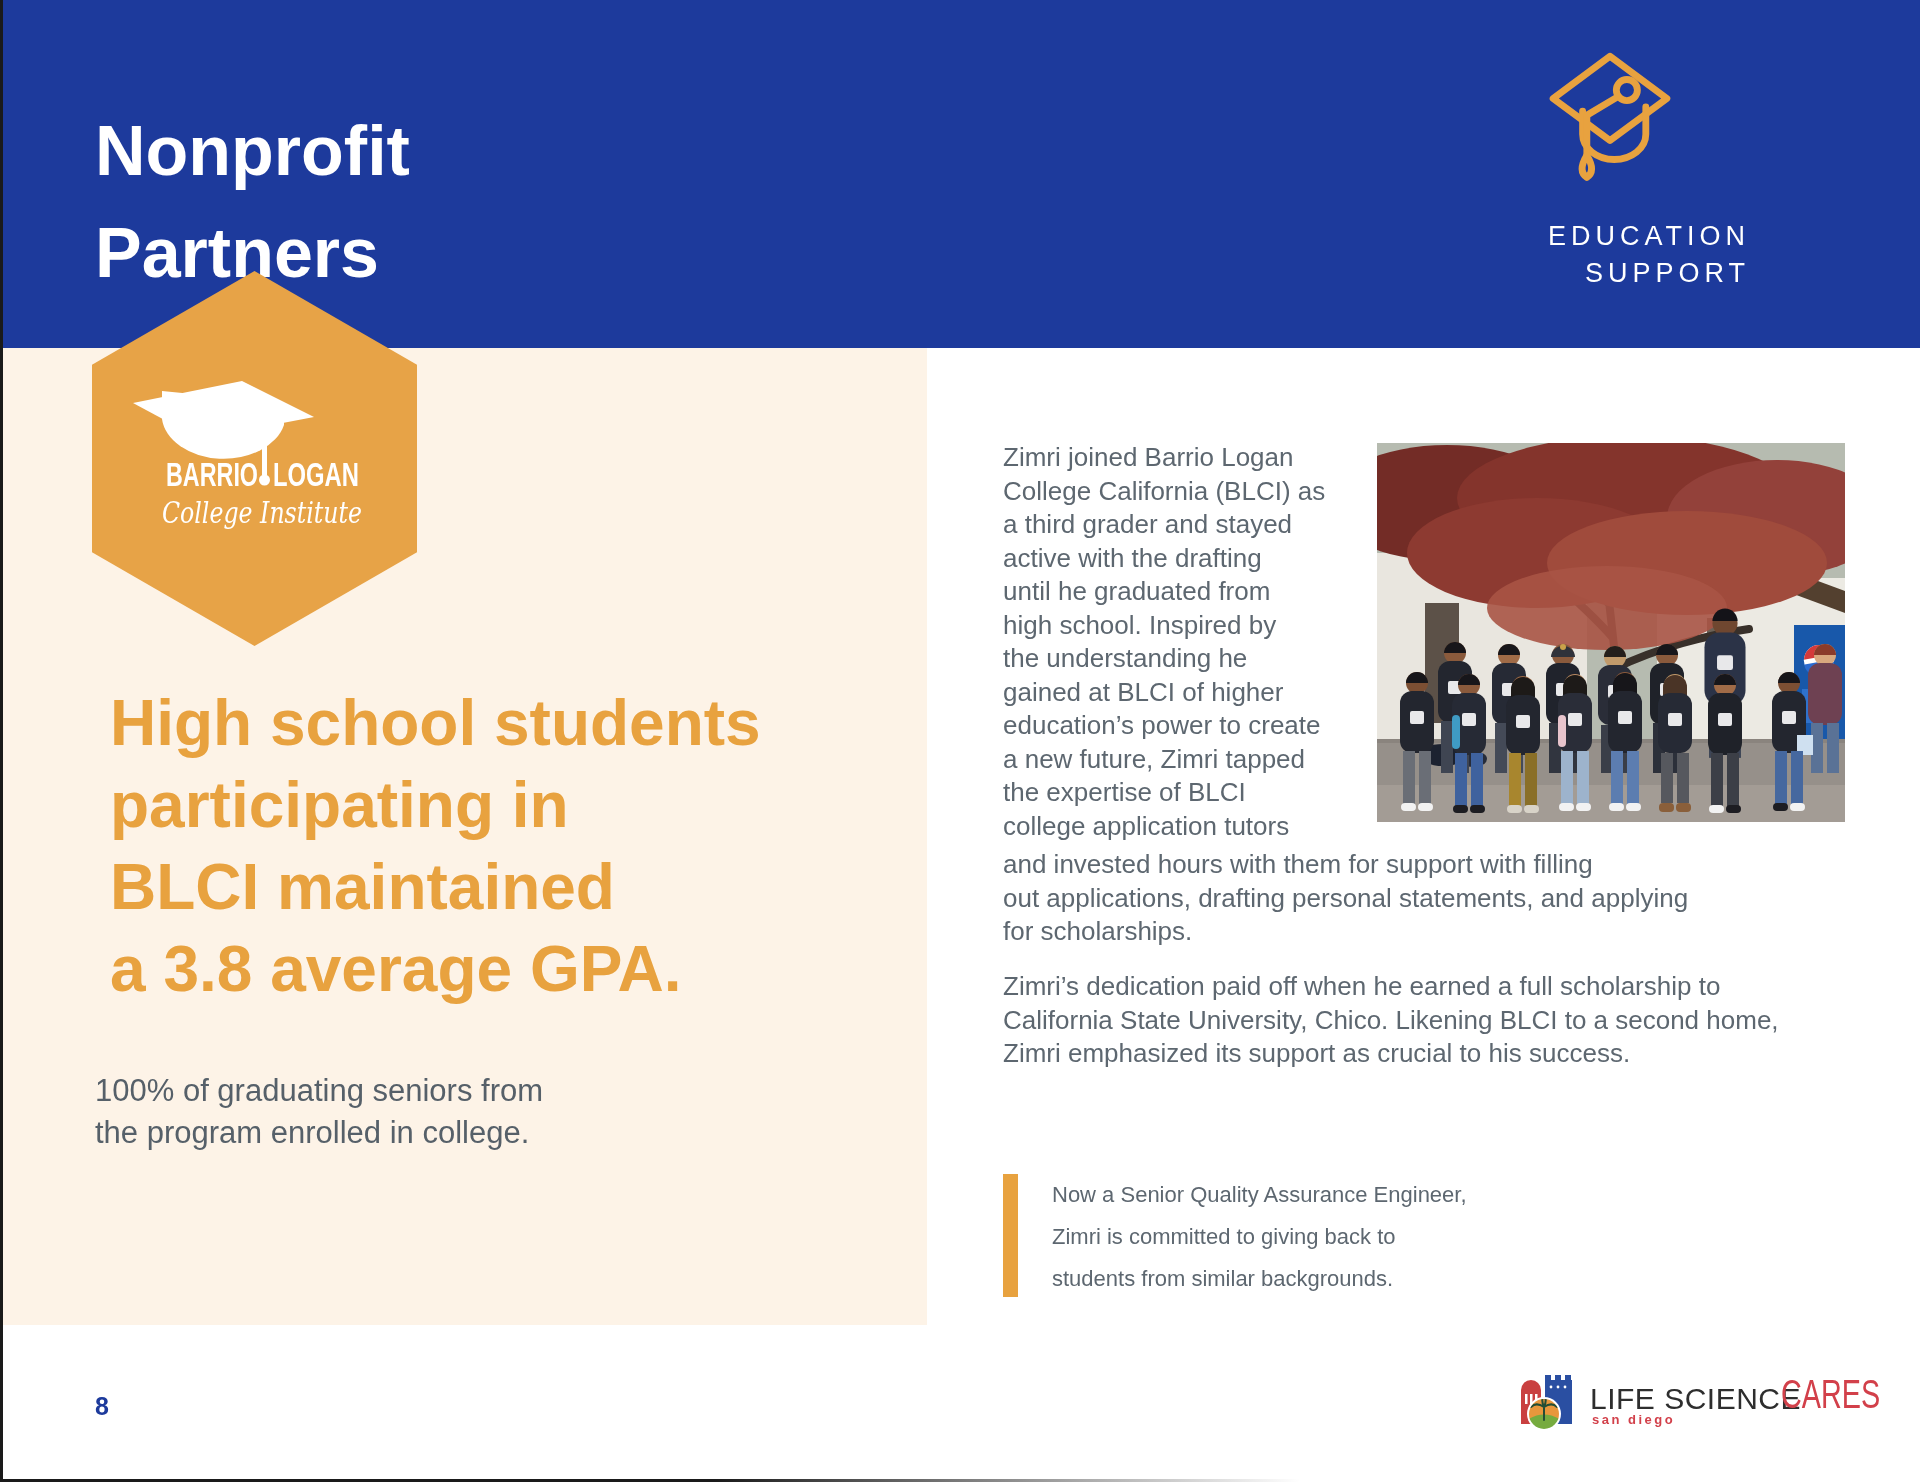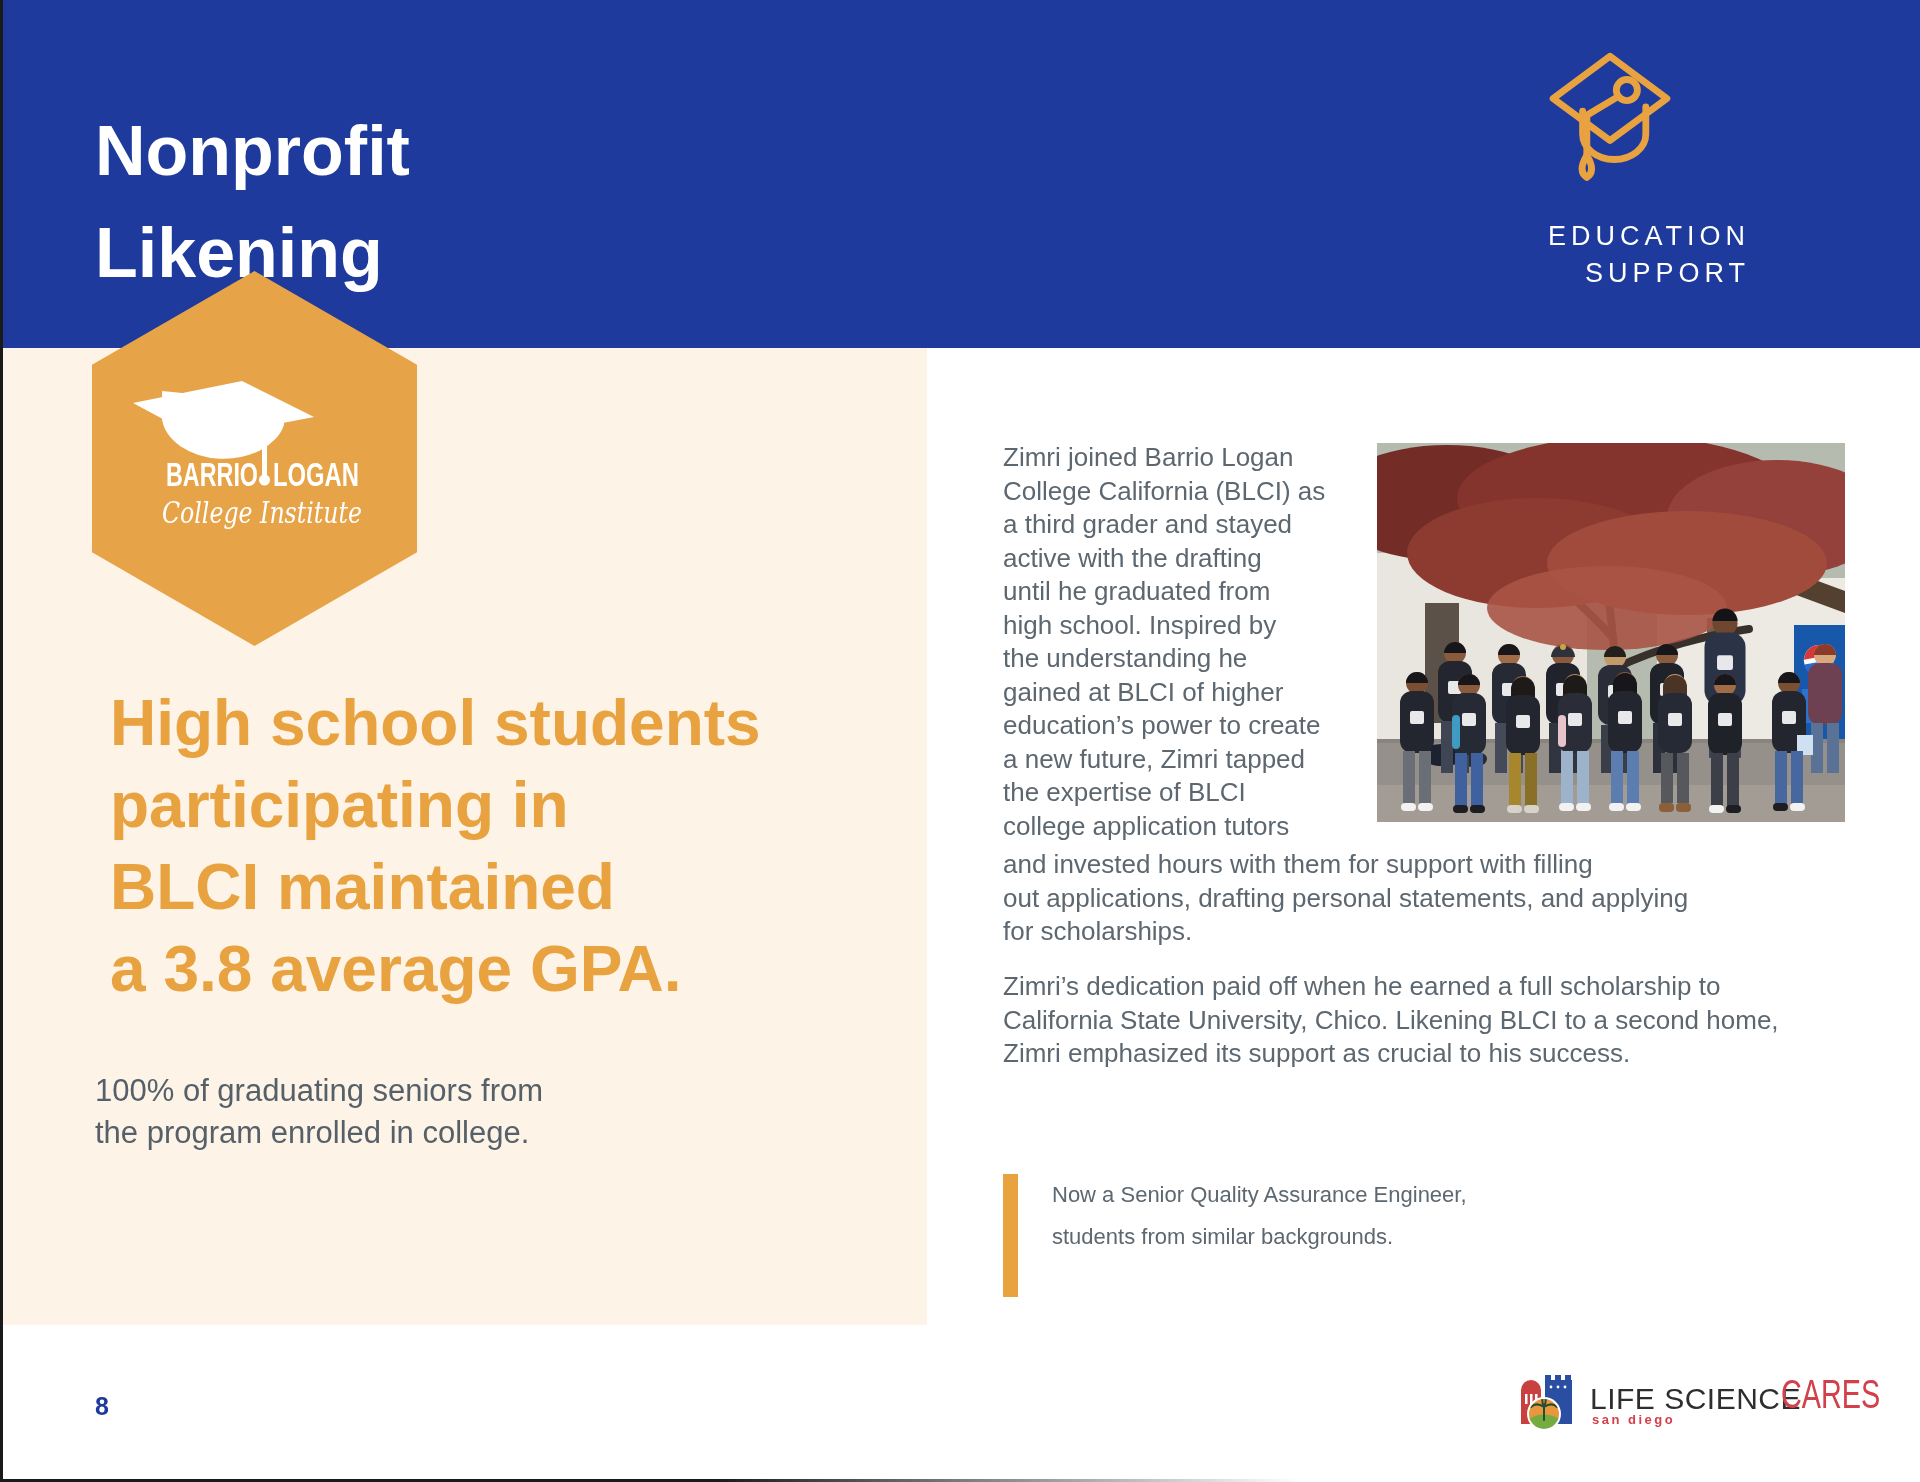--- a/index.html
+++ b/index.html
@@ -50,21 +50,21 @@
                background:linear-gradient(90deg,#1a1a1a 55%,rgba(26,26,26,0));}
 </style>
 </head>
 <body>
 
 <div class="page">
 
   <div class="header-band">
     <div class="page-title">
       <div>Nonprofit</div>
-      <div>Likening</div>
+      <div>Partners</div>
     </div>
     <div class="category">
       <svg width="128" height="158" viewBox="0 0 120 150">
         <g fill="none" stroke="#e8a23f" stroke-width="6.5" stroke-linejoin="round" stroke-linecap="round">
           <path d="M60,6 L114,46 L60,86 L6,46 Z"></path>
           <path d="M34,58 v22 a30,24 0 0 0 60,0 v-26"></path>
           <circle cx="76" cy="38" r="10"></circle>
           <path d="M68,44 L38,62"></path>
           <path d="M38,62 V100"></path>
           <path d="M38,100 q-9,15 0,21 q9,-6 0,-21"></path>
@@ -302,20 +302,21 @@
           <rect x="2" y="-60" width="12" height="56" fill="#46689f"></rect>
           <rect x="-16" y="-8" width="15" height="8" rx="4" fill="#1d1d22"></rect>
           <rect x="1" y="-8" width="15" height="8" rx="4" fill="#f2f2f2"></rect>
         </g>
     </g>
   </svg>
 
   <div class="quote-bar"></div>
   <div class="quote">
       <div>Now a Senior Quality Assurance Engineer,</div>
+      <div>Zimri is committed to giving back to</div>
       <div>students from similar backgrounds.</div>
     </div>
 
   <div class="page-number">8</div>
 
   <div class="brand">
     <svg class="brand-emblem" width="66" height="66" viewBox="0 0 66 66">
       <rect x="28" y="10" width="27" height="44" fill="#2a4fa2"></rect>
       <rect x="28" y="5" width="6" height="8" fill="#2a4fa2"></rect>
       <rect x="38" y="5" width="6" height="8" fill="#2a4fa2"></rect>

